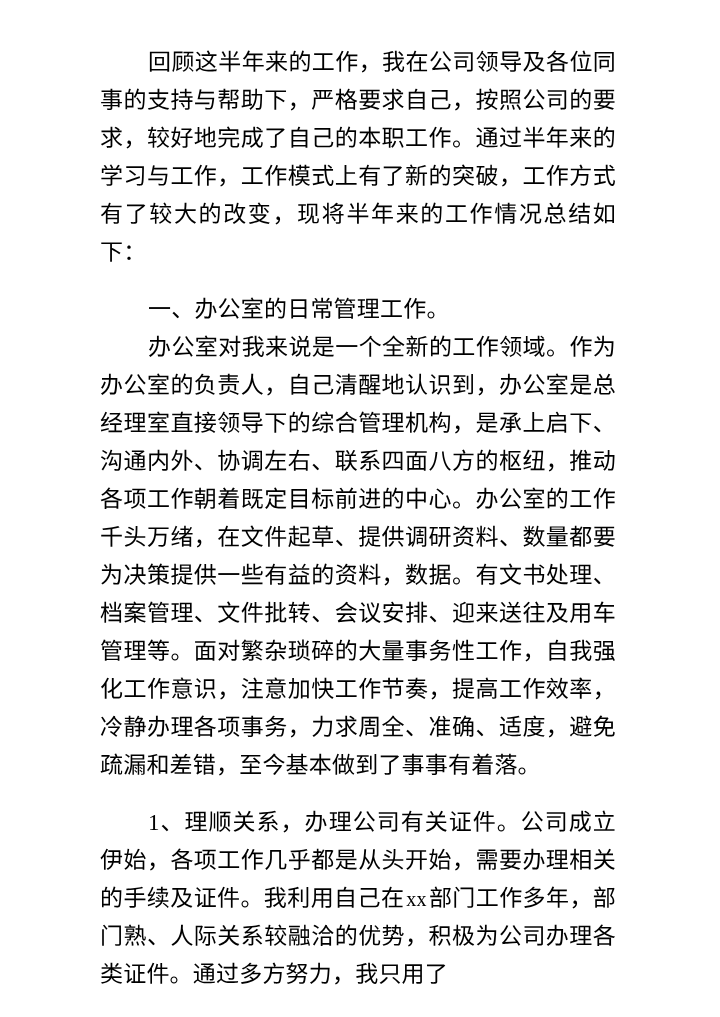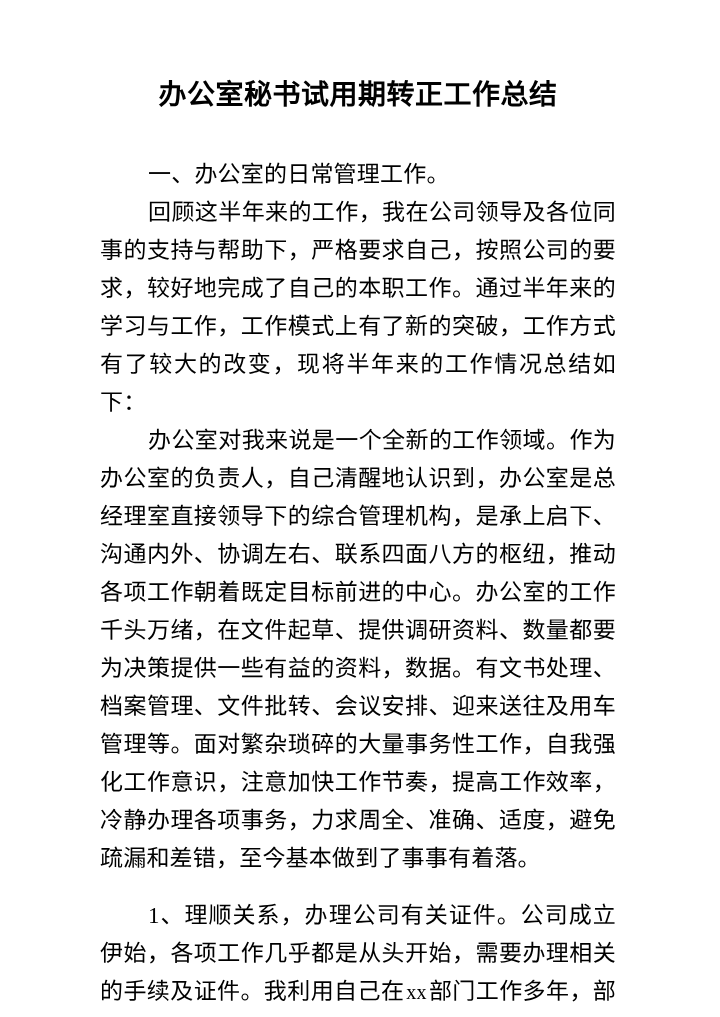--- a/index.html
+++ b/index.html
@@ -70,27 +70,26 @@
     font-size: 20px;
     padding: 0 2px;
   }
 </style>
 </head>
 <body>
 
 <div class="page">
   <div class="page-inner">
 
-    <h1 class="doc-title">办公室秘书试用期转正工作总结</h1>
 
     <div class="body-block">
 
+      <p class="para indent">回顾这半年来的工作，我在公司领导及各位同事的支持与帮助下，严格要求自己，按照公司的要求，较好地完成了自己的本职工作。通过半年来的学习与工作，工作模式上有了新的突破，工作方式有了较大的改变，现将半年来的工作情况总结如下：</p>
+
       <p class="para indent gap-before">一、办公室的日常管理工作。</p>
-
-      <p class="para indent">回顾这半年来的工作，我在公司领导及各位同事的支持与帮助下，严格要求自己，按照公司的要求，较好地完成了自己的本职工作。通过半年来的学习与工作，工作模式上有了新的突破，工作方式有了较大的改变，现将半年来的工作情况总结如下：</p>
 
       <p class="para indent">办公室对我来说是一个全新的工作领域。作为办公室的负责人，自己清醒地认识到，办公室是总经理室直接领导下的综合管理机构，是承上启下、沟通内外、协调左右、联系四面八方的枢纽，推动各项工作朝着既定目标前进的中心。办公室的工作千头万绪，在文件起草、提供调研资料、数量都要为决策提供一些有益的资料，数据。有文书处理、档案管理、文件批转、会议安排、迎来送往及用车管理等。面对繁杂琐碎的大量事务性工作，自我强化工作意识，注意加快工作节奏，提高工作效率，冷静办理各项事务，力求周全、准确、适度，避免疏漏和差错，至今基本做到了事事有着落。</p>
 
       <p class="para indent gap-before"><span>1、理顺关系，办理公司有关证件。公司成立伊始，各项工作几乎都是从头开始，需要办理相关的手续及证件。我利用自己在</span><span class="latin">xx</span><span>部门工作多年，部门熟、人际关系较融洽的优势，积极为公司办理各类证件。通过多方努力，我只用了</span></p>
 
     </div>
   </div>
 </div>
 
 </body></html>

